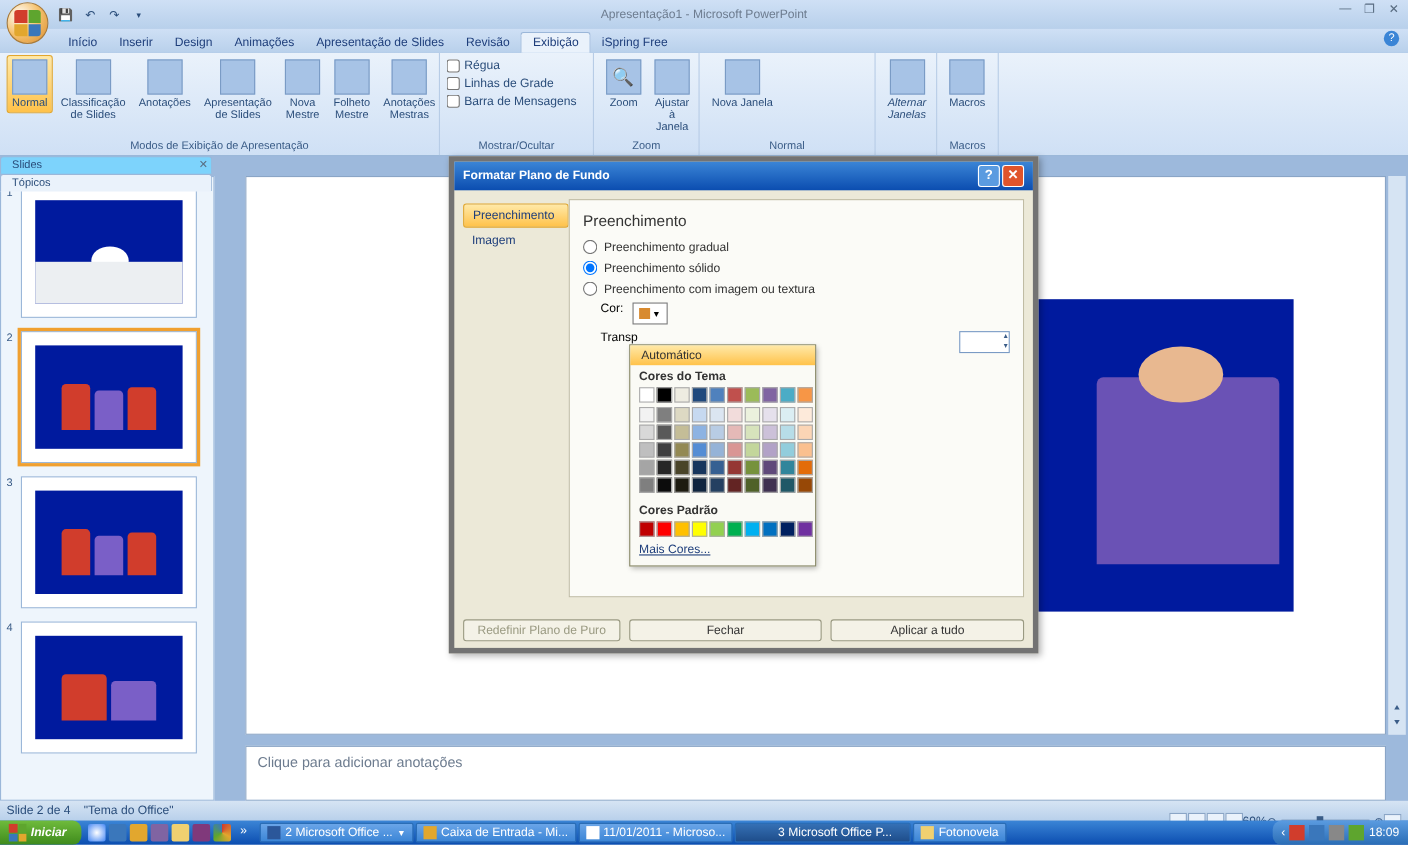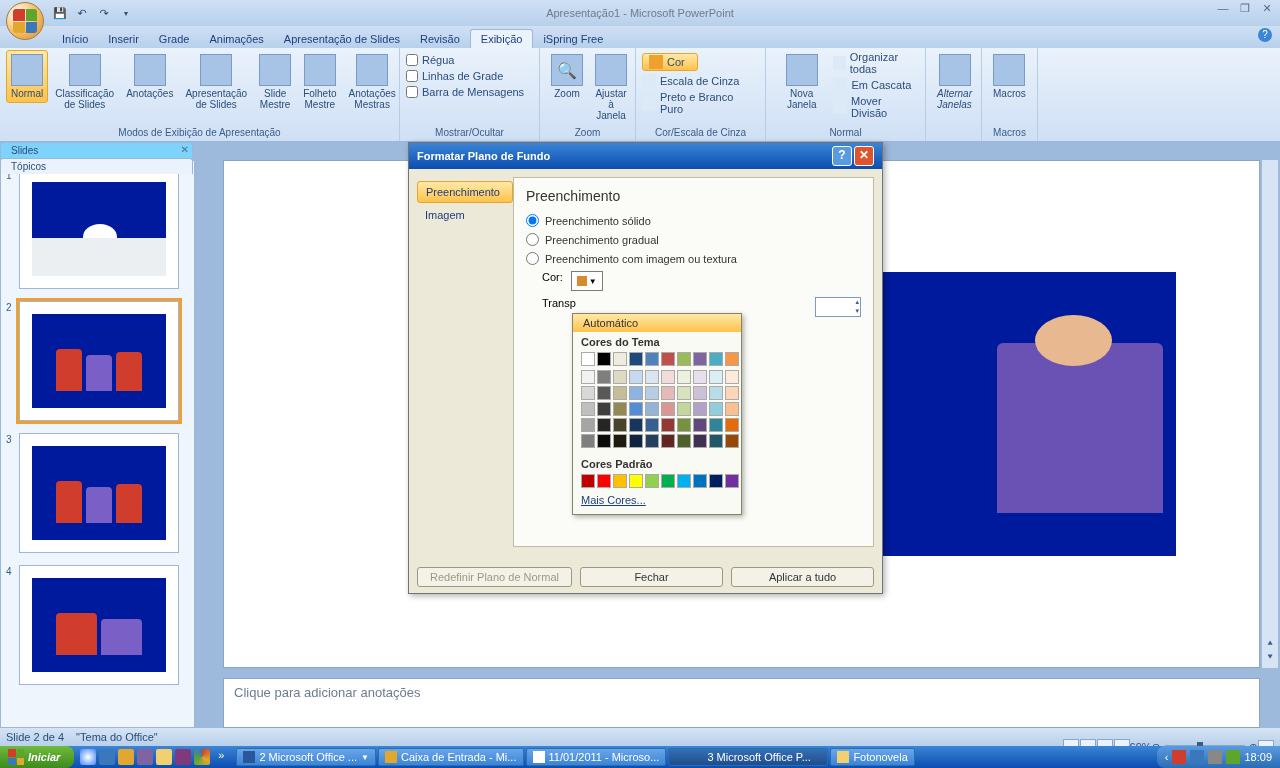--- a/index.html
+++ b/index.html
@@ -66,21 +66,21 @@
 .stage-photo .p1 { position:absolute; left:2%; top:20%; width:22%; height:65%; background:#b83a3a; border-radius:6px 6px 0 0; }
 .stage-photo .p2 { position:absolute; right:2%; top:25%; width:26%; height:60%; background:#6a52b5; border-radius:6px 6px 0 0; }
 .stage-photo .face1 { position:absolute; left:6%; top:10%; width:12%; height:18%; background:#e8b890; border-radius:50%; }
 .stage-photo .face2 { position:absolute; right:10%; top:15%; width:12%; height:18%; background:#e8b890; border-radius:50%; }
 .notes { position:absolute; left:28px; right:20px; bottom:0; height:50px; background:#fff; border:1px solid #8aa5c6; padding:6px 10px; font-size:13px; color:#6d7c8f; }
 .vscroll { position:absolute; right:2px; top:0; bottom:60px; width:16px; background:#d6e4f3; }
 .vscroll .nav-btns { position:absolute; bottom:2px; left:0; right:0; display:flex; flex-direction:column; }
 .vscroll .nav-btns span { height:14px; text-align:center; font-size:9px; color:#3a5c87; }
 
 
-.dialog { position:absolute; left:408px; top:142px; width:475px; height:452px; background:#ece9d8; border:1px solid #737373; box-shadow:2px 2px 6px rgba(0,0,0,0.3); z-index:100; }
+.dialog { position:absolute; left:408px; top:142px; width:536px; height:452px; background:#ece9d8; border:5px solid #737373; box-shadow:2px 2px 6px rgba(0,0,0,0.3); z-index:100; }
 .dlg-title { height:26px; background:linear-gradient(#3b85d6,#0b4db0); color:#fff; font-weight:bold; padding:5px 8px; display:flex; align-items:center; }
 .dlg-title .txt { flex:1; }
 .dlg-title .btn { width:20px; height:20px; margin-left:2px; border:1px solid #fff; border-radius:3px; text-align:center; line-height:17px; font-size:12px; }
 .dlg-title .help { background:#5a9be0; }
 .dlg-title .close { background:#e0542b; }
 .dlg-body { position:absolute; top:26px; left:0; right:0; bottom:38px; display:flex; padding:8px 0; }
 .dlg-side { width:104px; padding:4px 0 4px 8px; }
 .side-tab { padding:4px 8px; color:#1e3e7b; border-radius:3px; margin-bottom:2px; }
 .side-tab.active { background:linear-gradient(#ffe9a8,#ffc24a); border:1px solid #e2a72e; }
 .dlg-main { flex:1; background:#fbfbf7; border:1px solid #c0bca4; margin-right:8px; padding:10px 12px; position:relative; }
@@ -153,21 +153,21 @@
   <div class="win-controls">
     <span>—</span>
     <span>❐</span>
     <span>✕</span>
   </div>
 </div>
 
 <div class="tabrow">
   <div class="tab">Início</div>
   <div class="tab">Inserir</div>
-  <div class="tab">Grade</div>
+  <div class="tab">Design</div>
   <div class="tab">Animações</div>
   <div class="tab">Apresentação de Slides</div>
   <div class="tab">Revisão</div>
   <div class="tab active">Exibição</div>
   <div class="tab">iSpring Free</div>
   <div class="help-icon">?</div>
 </div>
 
 <div class="ribbon">
   <div class="rgroup" style="width:400px;">
@@ -183,21 +183,21 @@
       <div class="big-btn">
           <div class="icon"></div>
           <div class="lbl">Anotações</div>
         </div>
       <div class="big-btn">
           <div class="icon"></div>
           <div class="lbl">Apresentação de Slides</div>
         </div>
       <div class="big-btn">
           <div class="icon"></div>
-          <div class="lbl">Slide Mestre</div>
+          <div class="lbl">Nova Mestre</div>
         </div>
       <div class="big-btn">
           <div class="icon"></div>
           <div class="lbl">Folheto Mestre</div>
         </div>
       <div class="big-btn">
           <div class="icon"></div>
           <div class="lbl">Anotações Mestras</div>
         </div>
     </div>
@@ -226,57 +226,26 @@
           <div class="icon">🔍</div>
           <div class="lbl">Zoom</div>
         </div>
       <div class="big-btn">
           <div class="icon"></div>
           <div class="lbl">Ajustar à Janela</div>
         </div>
     </div>
     <div class="rgroup-label">Zoom</div>
   </div>
-  <div class="rgroup" style="width:130px;">
-    <div class="link-list">
-      <div class="link-item" style="background:linear-gradient(#ffe9a8,#ffc24a);border:1px solid #e2a72e;border-radius:3px;padding:1px 6px;width:56px;">
-          <span class="ic" style="background:#f0a030;"></span>
-          <span>Cor</span>
-        </div>
-      <div class="link-item">
-          <span class="ic"></span>
-          <span>Escala de Cinza</span>
-        </div>
-      <div class="link-item">
-          <span class="ic"></span>
-          <span>Preto e Branco Puro</span>
-        </div>
-    </div>
-    <div class="rgroup-label">Cor/Escala de Cinza</div>
-  </div>
   <div class="rgroup" style="width:160px;">
     <div class="rgroup-body">
       <div class="big-btn">
           <div class="icon"></div>
           <div class="lbl">Nova Janela</div>
         </div>
-      <div class="link-list" style="padding-top:1px;">
-        <div class="link-item">
-            <span class="ic"></span>
-            <span>Organizar todas</span>
-          </div>
-        <div class="link-item">
-            <span class="ic"></span>
-            <span>Em Cascata</span>
-          </div>
-        <div class="link-item">
-            <span class="ic"></span>
-            <span>Mover Divisão</span>
-          </div>
-      </div>
     </div>
     <div class="rgroup-label">Normal</div>
   </div>
   <div class="rgroup" style="width:56px;font-style:italic;">
     <div class="rgroup-body">
       <div class="big-btn">
           <div class="icon"></div>
           <div class="lbl">Alternar Janelas</div>
         </div>
     </div>
@@ -364,47 +333,47 @@
     <span class="btn close">✕</span>
   </div>
   <div class="dlg-body">
     <div class="dlg-side">
       <div class="side-tab active">Preenchimento</div>
       <div class="side-tab">Imagem</div>
     </div>
     <div class="dlg-main">
       <h3>Preenchimento</h3>
       <label class="radio-row">
+          <input type="radio" name="fill" style="">
+          <span>Preenchimento gradual</span>
+        </label>
+      <label class="radio-row">
           <input type="radio" name="fill" checked="" style="">
           <span>Preenchimento sólido</span>
-        </label>
-      <label class="radio-row">
-          <input type="radio" name="fill" style="">
-          <span>Preenchimento gradual</span>
         </label>
       <label class="radio-row">
           <input type="radio" name="fill" style="">
           <span>Preenchimento com imagem ou textura</span>
         </label>
       <div class="field-row">
         <span>Cor:</span>
         <div class="color-btn">
             <span class="bucket"></span>
             <span class="arrow">▼</span>
           </div>
       </div>
       <div class="field-row">
         <span>Transp</span>
         <div style="flex:1;"></div>
         <div class="spinner"></div>
       </div>
     </div>
   </div>
   <div class="dlg-footer">
-    <button class="dlg-btn disabled">Redefinir Plano de Normal</button>
+    <button class="dlg-btn disabled">Redefinir Plano de Puro</button>
     <button class="dlg-btn wide">Fechar</button>
     <button class="dlg-btn wide">Aplicar a tudo</button>
   </div>
 </div>
 
 <div class="color-pop">
   <div class="cp-auto">Automático</div>
   <div class="cp-header">Cores do Tema</div>
   <div class="cp-row" id="theme-row">
       <span style="background: rgb(255, 255, 255);"></span>

